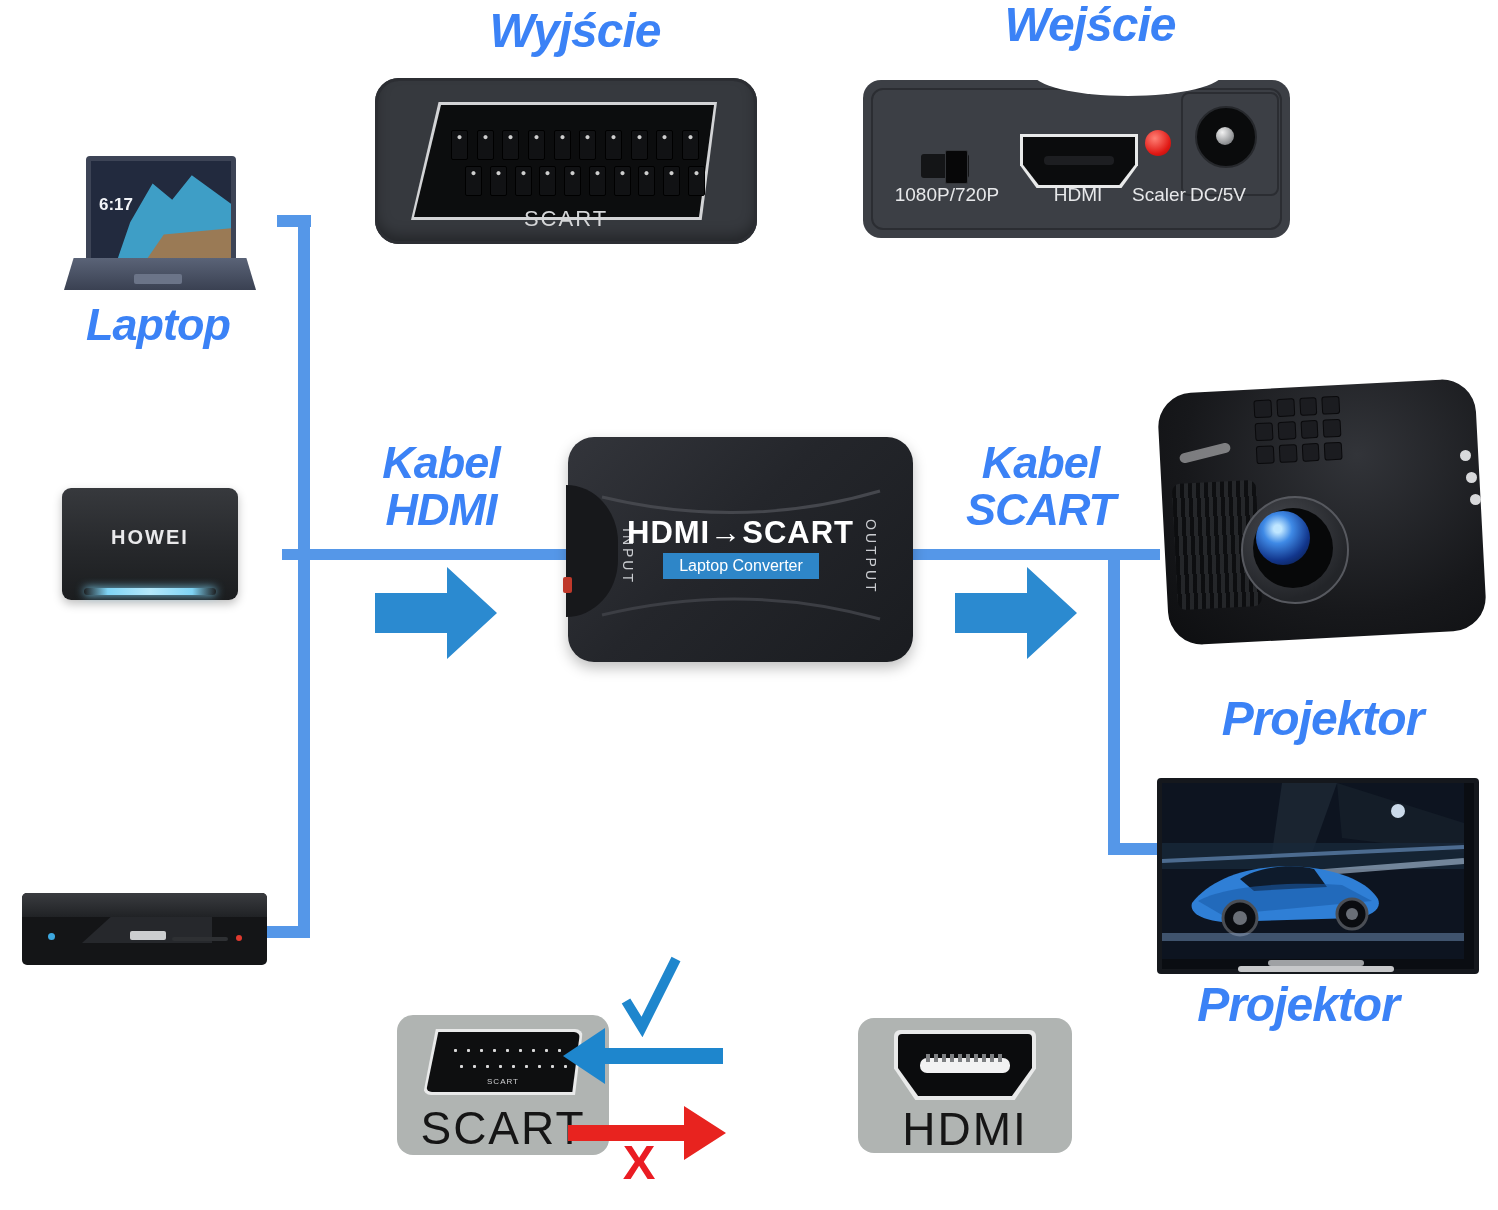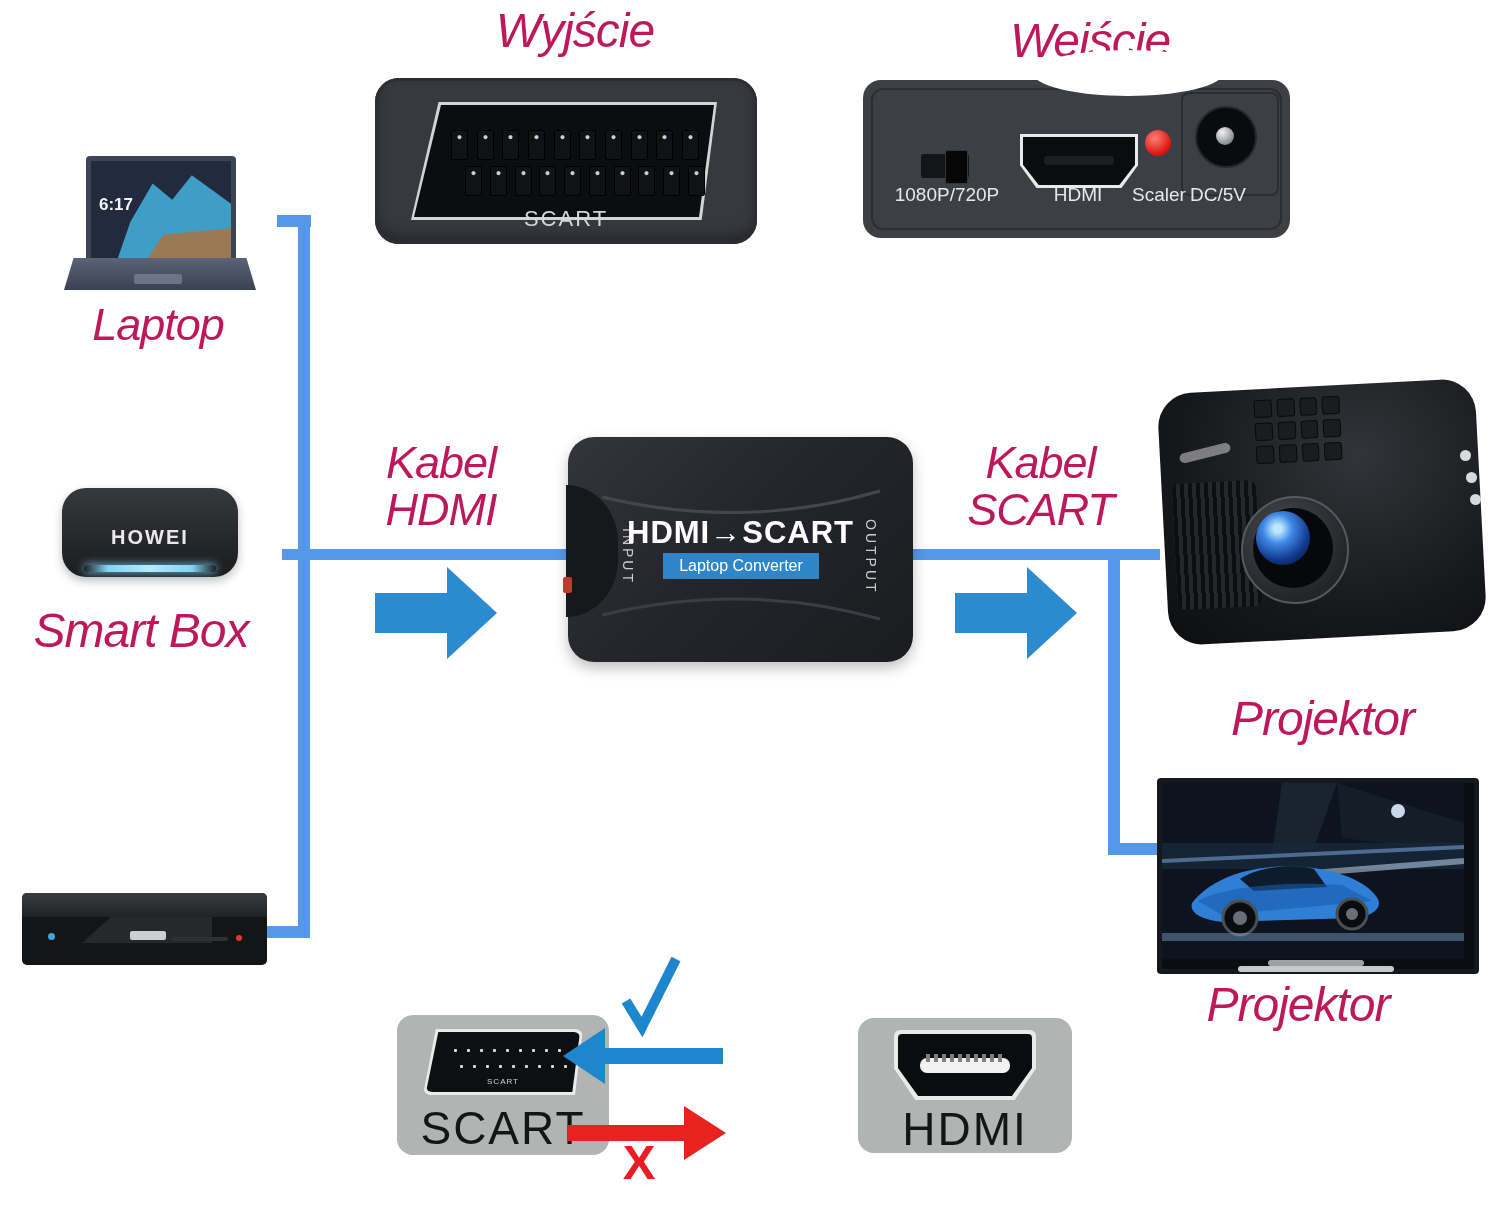--- a/index.html
+++ b/index.html
@@ -4,22 +4,22 @@
 <style>
   html,body{margin:0;padding:0;background:#ffffff;}
   #canvas{position:relative;width:1498px;height:1210px;background:#ffffff;overflow:hidden;
           font-family:"Liberation Sans",sans-serif;}
   .abs{position:absolute;}
 
   
   .line{position:absolute;background:#5597e8;}
 
   
-  .blue-label{position:absolute;color:#be185d;font-family:"Liberation Sans",sans-serif;
-              font-weight:normal;font-style:italic;text-align:center;letter-spacing:-1px;line-height:1.04;}
+  .blue-label{position:absolute;color:#3b82f6;font-family:"Liberation Sans",sans-serif;
+              font-weight:bold;font-style:italic;text-align:center;letter-spacing:-1px;line-height:1.04;}
   .f48{font-size:48px;} .f44{font-size:45px;}
 
   
   #scart-adapter{left:375px;top:78px;width:382px;height:166px;background:#36393e;
                  border-radius:24px;box-shadow:inset 0 0 0 3px #2c2e33, inset 0 -8px 14px rgba(0,0,0,.35);}
   .scart-socket-outer{position:absolute;left:36px;top:24px;width:306px;height:118px;background:#d3d4d6;
                       clip-path:polygon(9% 0,100% 0,95% 100%,0 100%);}
   .scart-socket-inner{position:absolute;left:3px;top:3px;width:300px;height:112px;background:#0c0d0e;
                       clip-path:polygon(9% 0,100% 0,95% 100%,0 100%);}
   .pin-row{position:absolute;display:flex;justify-content:space-between;}
@@ -52,21 +52,21 @@
                   clip-path:polygon(28% 60%,44% 22%,58% 38%,72% 14%,100% 42%,100% 100%,18% 100%);}
   #laptop .art-sand{position:absolute;inset:0;background:#9a7a55;
                   clip-path:polygon(38% 100%,52% 72%,100% 66%,100% 100%);}
   #laptop .time{position:absolute;left:8px;top:34px;color:#f2f4f8;font-size:17px;font-weight:bold;}
   #laptop .base{position:absolute;left:6px;top:108px;width:192px;height:32px;
                 background:linear-gradient(180deg,#5a6377,#3a4152);
                 clip-path:polygon(5% 0,95% 0,100% 100%,0 100%);}
   #laptop .trackpad{position:absolute;left:76px;top:124px;width:48px;height:10px;background:#6b7488;border-radius:2px;}
 
   
-  #smart-box{left:62px;top:488px;width:176px;height:89px;border-radius:24px;
+  #smart-box{left:62px;top:488px;width:176px;height:112px;border-radius:9px;
              background:linear-gradient(180deg,#37393d 0%,#26282b 55%,#1b1d1f 100%);
              box-shadow:0 4px 10px rgba(0,0,0,.25);}
   #smart-box .brand{position:absolute;left:0;right:0;top:38px;text-align:center;color:#e9e9eb;
              font-size:20px;font-weight:bold;letter-spacing:2px;}
   #smart-box .glow{position:absolute;left:22px;right:22px;bottom:5px;height:7px;border-radius:4px;
              background:linear-gradient(90deg,rgba(127,212,245,0) 0%,#7fd4f5 18%,#b5e8fb 50%,#7fd4f5 82%,rgba(127,212,245,0) 100%);
              box-shadow:0 0 10px #7fd4f5;}
 
   
   #blu-ray{left:22px;top:893px;width:245px;height:72px;background:#141517;border-radius:5px;}
@@ -147,21 +147,21 @@
 
   <div class="line" style="left:277px;top:215px;width:34px;height:12px;"></div>
   <div class="line" style="left:298px;top:215px;width:12px;height:723px;"></div>
   <div class="line" style="left:266px;top:926px;width:44px;height:12px;"></div>
   <div class="line" style="left:282px;top:549px;width:290px;height:11px;"></div>
   <div class="line" style="left:913px;top:549px;width:247px;height:11px;"></div>
   <div class="line" style="left:1108px;top:549px;width:12px;height:306px;"></div>
   <div class="line" style="left:1108px;top:843px;width:52px;height:12px;"></div>
 
   <div class="blue-label f48" style="left:430px;top:6px;width:290px;">Wyjście</div>
-  <div class="blue-label f48" style="left:945px;top:16px;width:290px;text-align:center;">Wejście</div>
+  <div class="blue-label f48" style="left:945px;top:0;width:290px;text-align:center;">Wejście</div>
 
   <div class="abs" id="scart-adapter">
     <div class="scart-socket-outer">
       <div class="scart-socket-inner"></div>
     </div>
     <div class="pin-row" style="left:76px;top:52px;width:248px;height:28px;">
       <div class="pin"></div>
         <div class="pin"></div>
         <div class="pin"></div>
         <div class="pin"></div>
@@ -216,21 +216,20 @@
     </div>
     <div class="base"></div>
     <div class="trackpad"></div>
   </div>
   <div class="blue-label f44" style="left:58px;top:302px;width:200px;">Laptop</div>
 
   <div class="abs" id="smart-box">
     <div class="brand">HOWEI</div>
     <div class="glow"></div>
   </div>
-  <div class="blue-label f48" style="left:18px;top:606px;width:246px;">Smart Box</div>
 
   <div class="abs" id="blu-ray">
     <div class="topface"></div>
     <div class="slant"></div>
     <div class="logo"></div>
     <div class="tray"></div>
     <div class="bd-dot"></div>
     <div class="led"></div>
   </div>
 

